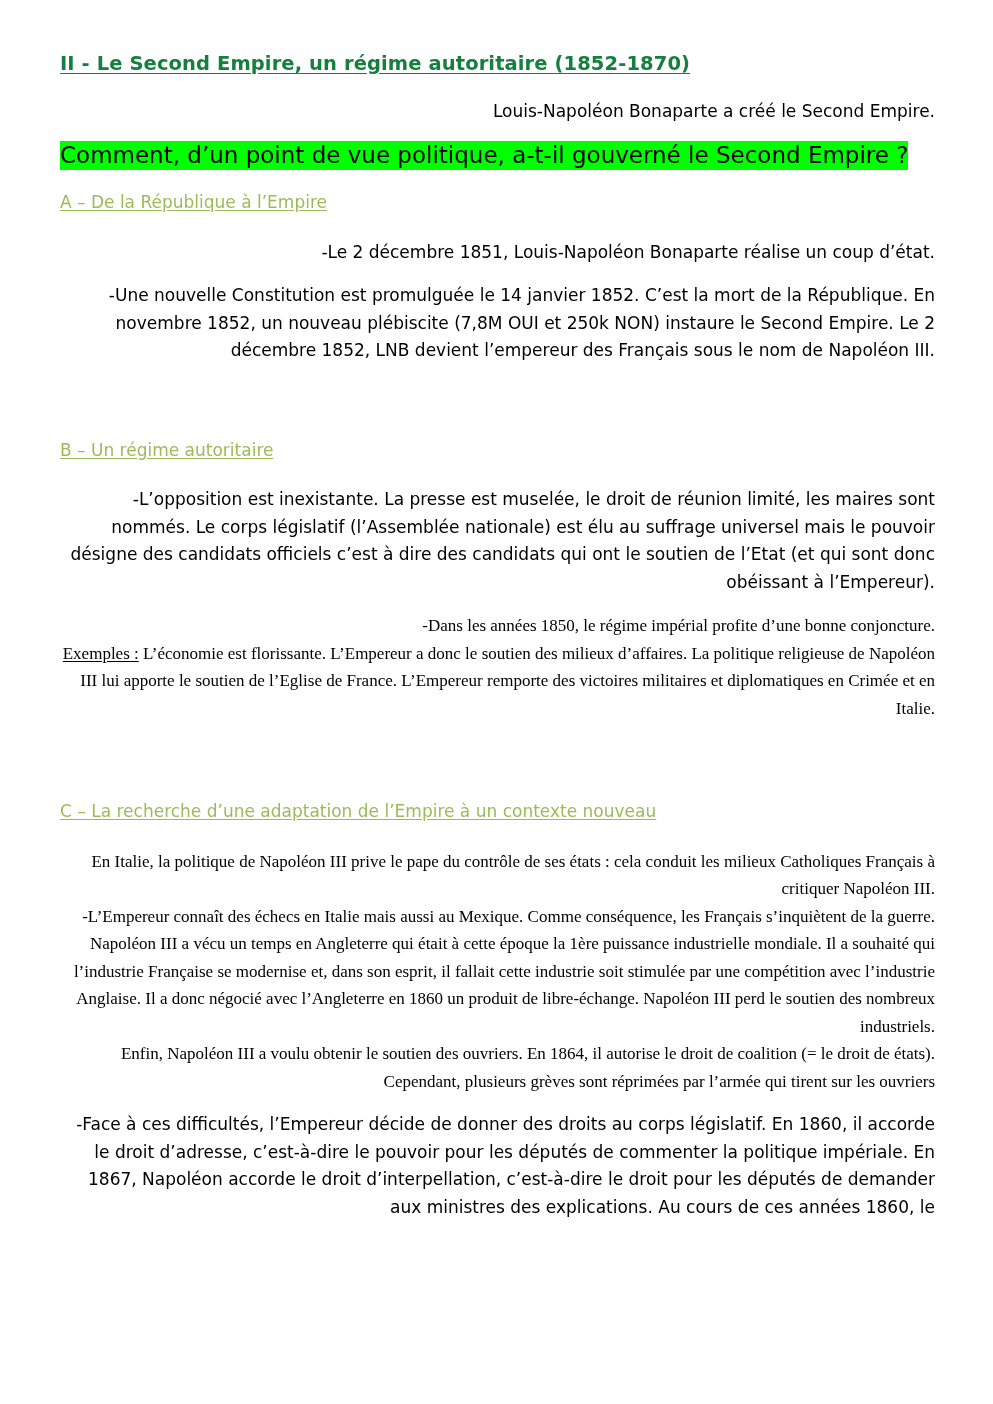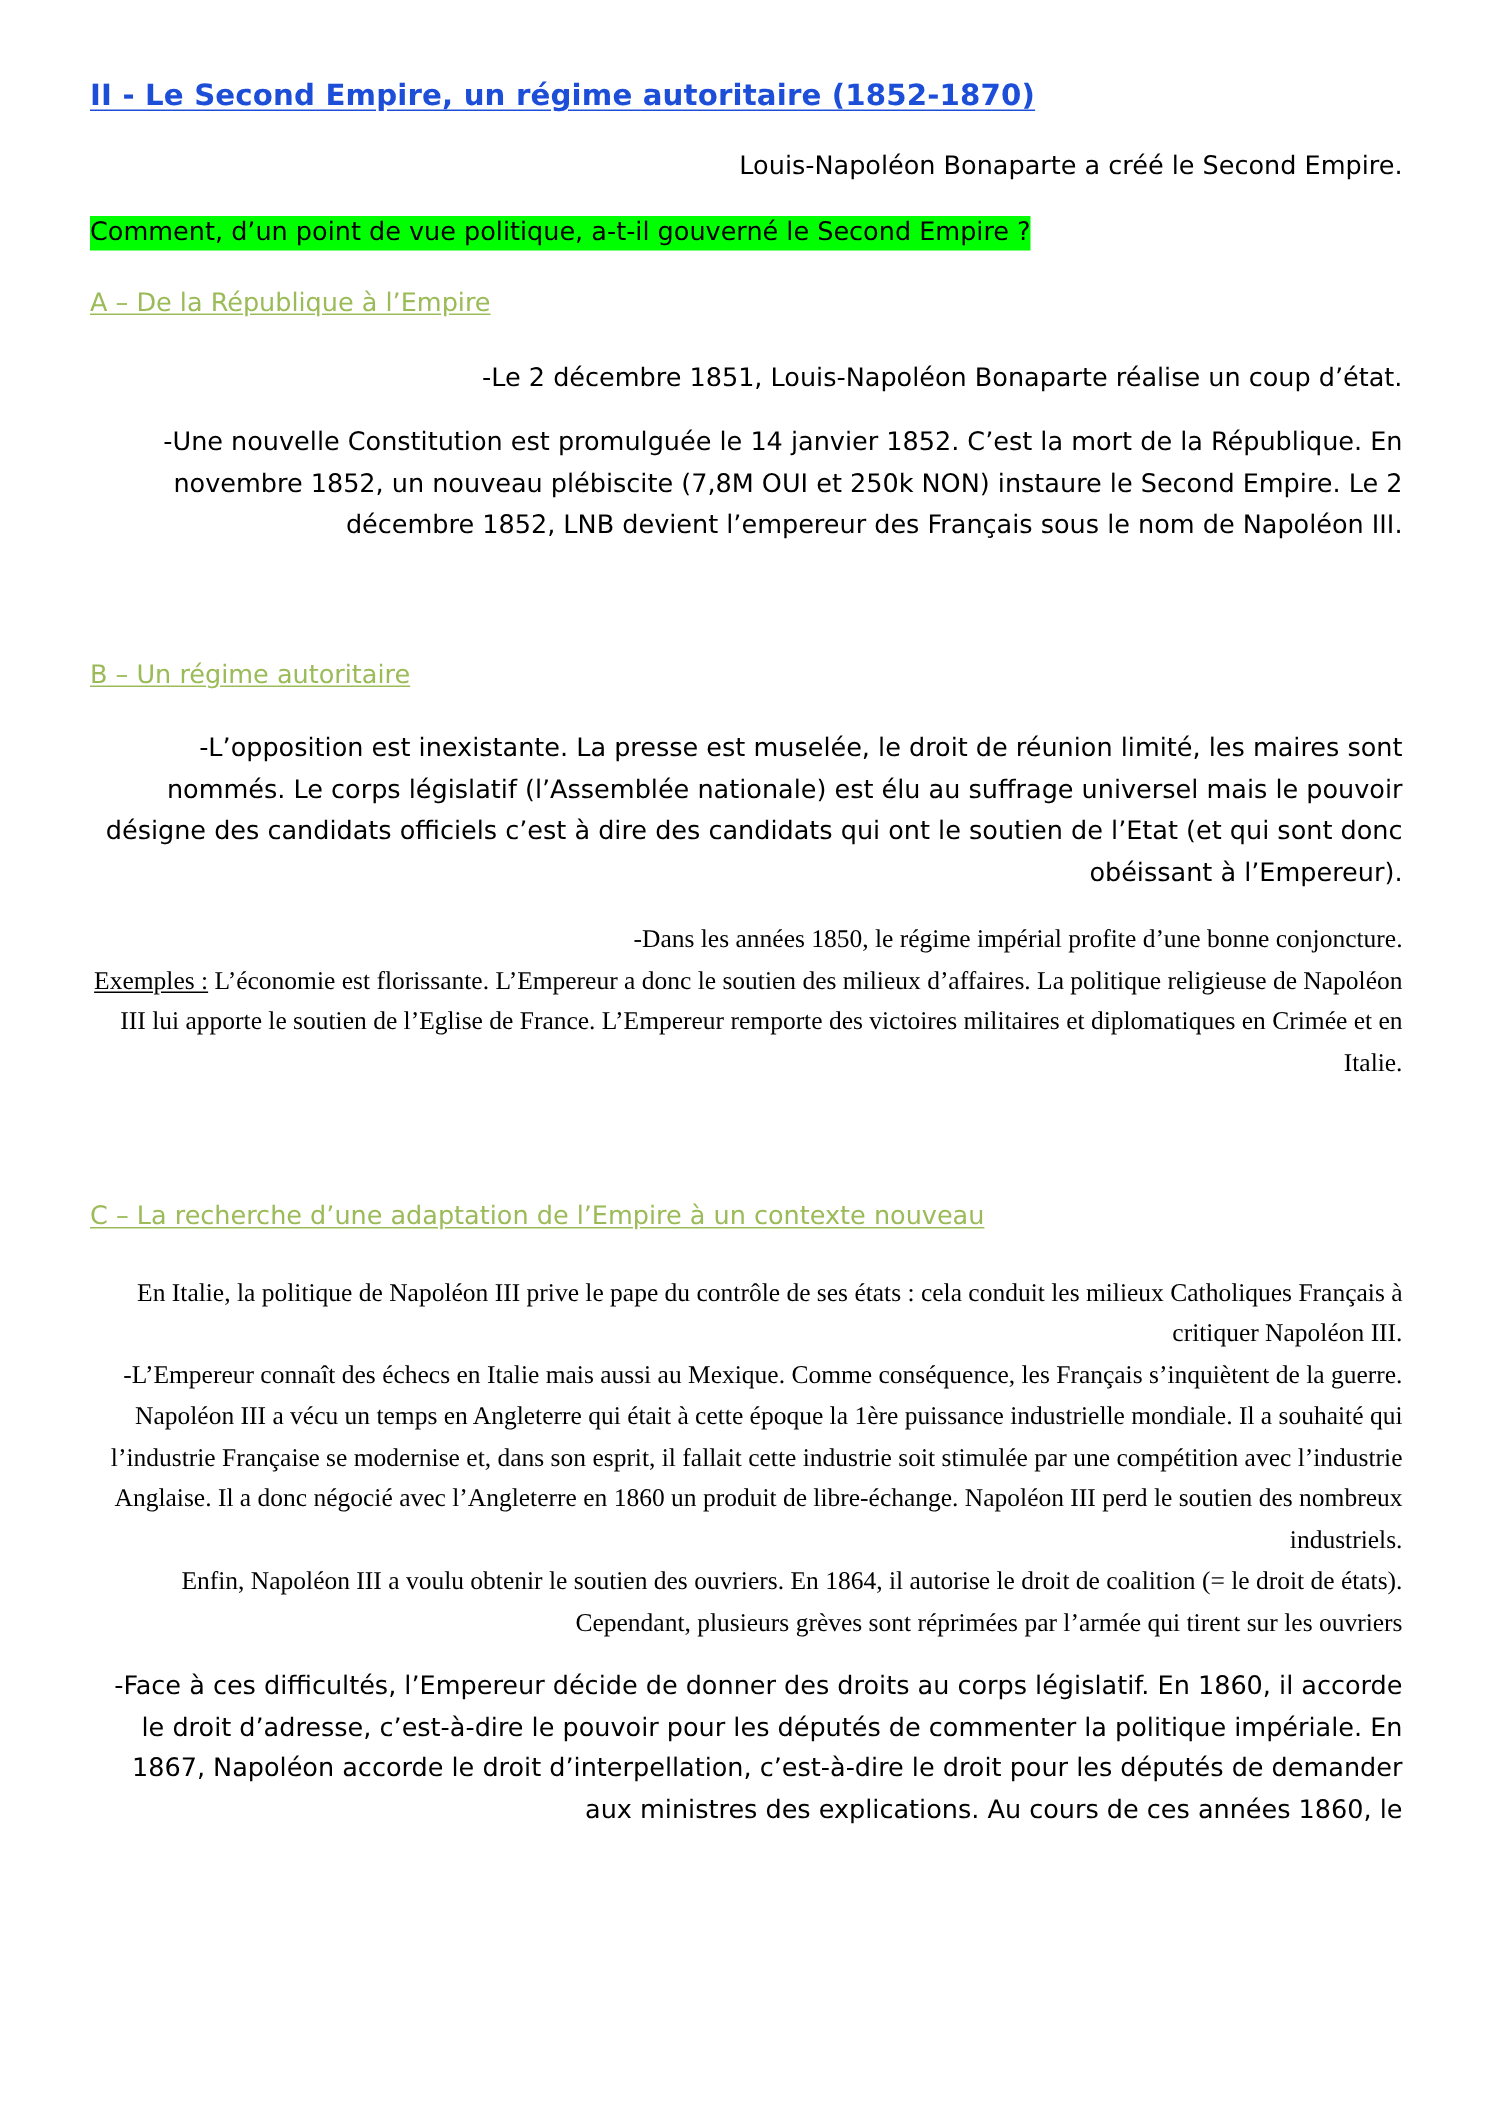--- a/index.html
+++ b/index.html
@@ -18,41 +18,41 @@
     position: relative;
     width: 993px;
     height: 1404px;
     background: #ffffff;
     box-sizing: border-box;
     padding: 52px 58px 0 60px;
   }
   .doc-title {
     font-size: 19.5px;
     font-weight: bold;
-    color: #1d4ed8;
+    color: #15803d;
     text-decoration: underline;
     text-underline-offset: 3px;
     letter-spacing: 0.1px;
     margin: 0 0 22px 0;
     line-height: 1.25;
   }
   .para {
     font-size: 17px;
     line-height: 27.5px;
     margin: 0 0 16px 0;
     color: #000000;
     max-width: 878px;
     text-align: right;
   }
   .para.tight {
     margin-bottom: 0;
     font-family: Liberation Serif, serif;
   }
   .highlight-line {
-    font-size: 17px;
+    font-size: 23px;
     line-height: 27.5px;
     margin: 0 0 20px 0;
     max-width: 878px;
   }
   .highlight-line .hl {
     background: #00FF00;
     color: #000000;
     padding: 1px 0 2px 0;
     box-decoration-break: clone;
     -webkit-box-decoration-break: clone;

